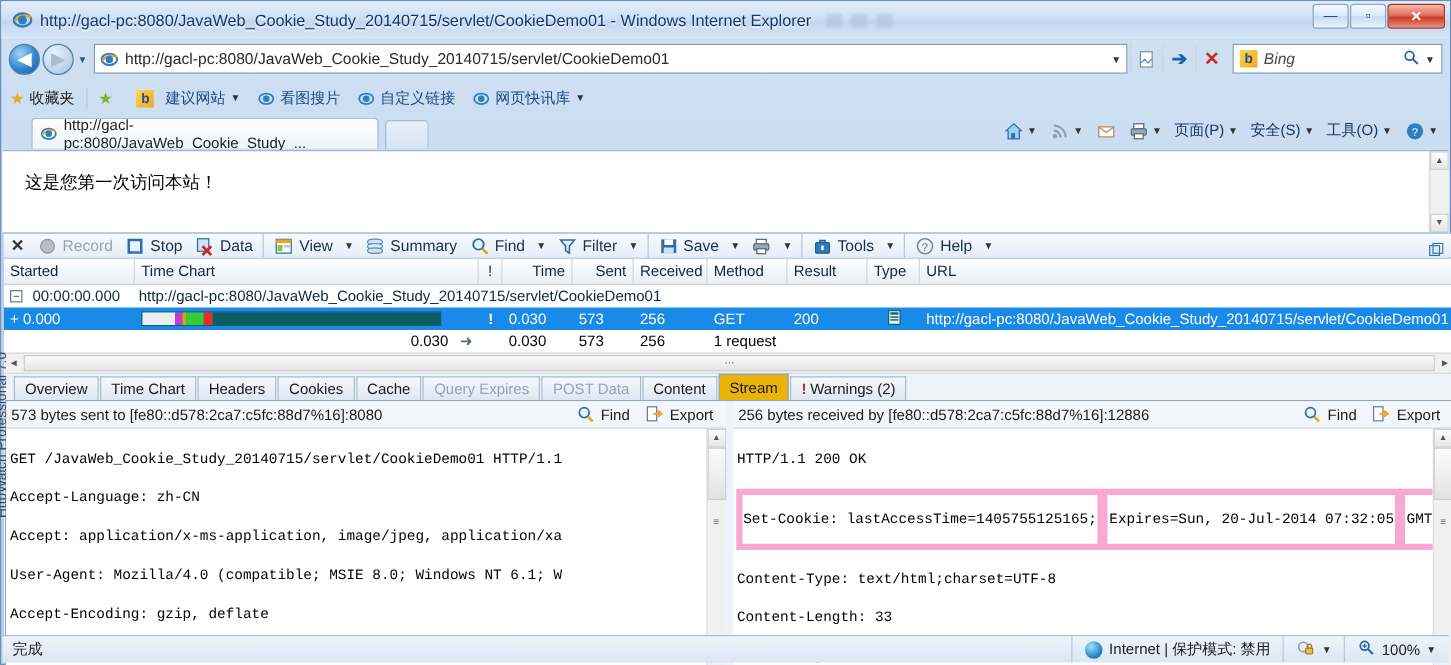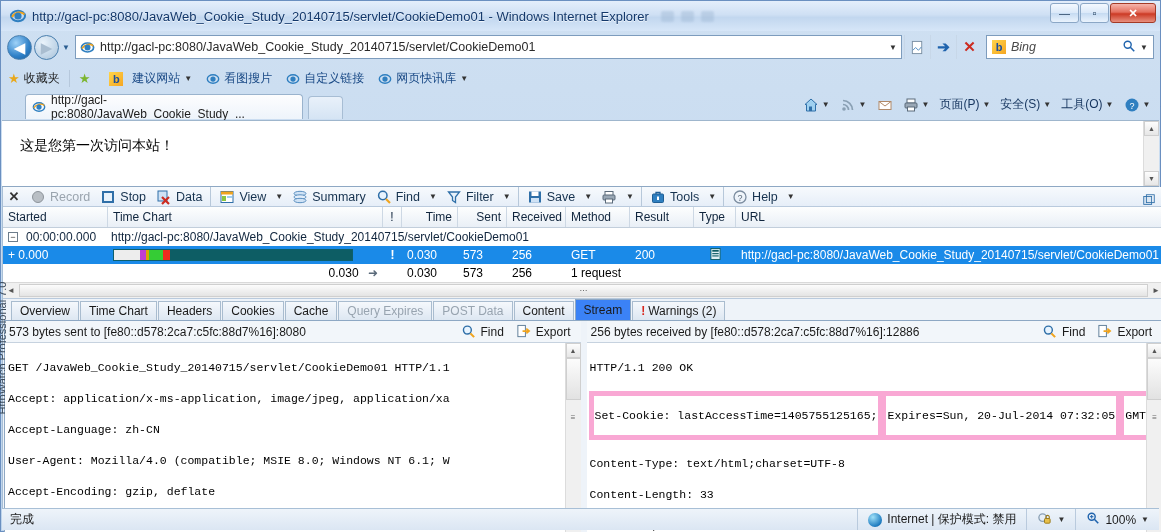--- a/index.html
+++ b/index.html
@@ -187,21 +187,21 @@
 
   
   .hw-tabs { height:22px; display:flex; align-items:flex-end; padding-left:8px; gap:0; background:#eef3f9; }
   .hwtab {
     height:19px; padding:0 8px; font-size:12px; color:#1a1a1a;
     background:linear-gradient(to bottom,#f5f8fc,#dde7f2);
     border:1px solid #a9bccf; border-bottom:none; margin-right:1px;
     display:flex; align-items:center;
   }
   .hwtab.dis { color:#98a4b0; }
-  .hwtab.active { background:#3b82f6; height:21px; border-color:#8ea8c4; }
+  .hwtab.active { background:#eab308; height:21px; border-color:#8ea8c4; }
   .hwtab .warn { color:#d8261c; font-weight:bold; margin-right:3px; }
 
   
   .panes { flex:1; display:flex; background:#fff; border:1px solid #8ea8c4; border-top:1px solid #8ea8c4; margin:0 1px 1px 1px; }
   .pane { flex:1; display:flex; flex-direction:column; min-width:0; }
   .pane-head {
     height:22px; display:flex; align-items:center; font-size:12px; color:#1a1a1a;
     background:#f2f6fa; border-bottom:1px solid #c6d2df; padding:0 4px;
   }
   .pane-head .ph-label { flex:1; white-space:nowrap; overflow:hidden; }
@@ -642,22 +642,22 @@
               <span class="icobox"><svg width="15" height="15" viewBox="0 0 16 16">
                     <rect x="2" y="1.5" width="8" height="12" fill="#fff" stroke="#5a7a96"></rect>
                     <path d="M7 7.5 L13.5 7.5 M11 5 L14 7.5 L11 10" stroke="#f0a41e" stroke-width="1.8" fill="none"></path>
                   </svg></span>
               <span>Export</span>
             </span>
           </div>
           <div class="pane-body">
             <div class="codearea">
 <div>GET /JavaWeb_Cookie_Study_20140715/servlet/CookieDemo01 HTTP/1.1</div>
+<div>Accept-Language: zh-CN</div>
 <div>Accept: application/x-ms-application, image/jpeg, application/xa</div>
-<div>Accept-Language: zh-CN</div>
 <div>User-Agent: Mozilla/4.0 (compatible; MSIE 8.0; Windows NT 6.1; W</div>
 <div>Accept-Encoding: gzip, deflate</div>
 <div>Host: gacl-pc:8080</div>
 
             </div>
             <div class="vsb">
               <div class="a">▲</div>
               <div class="tk">
                   <div class="th"></div>
                   <div class="th2">≡</div>

